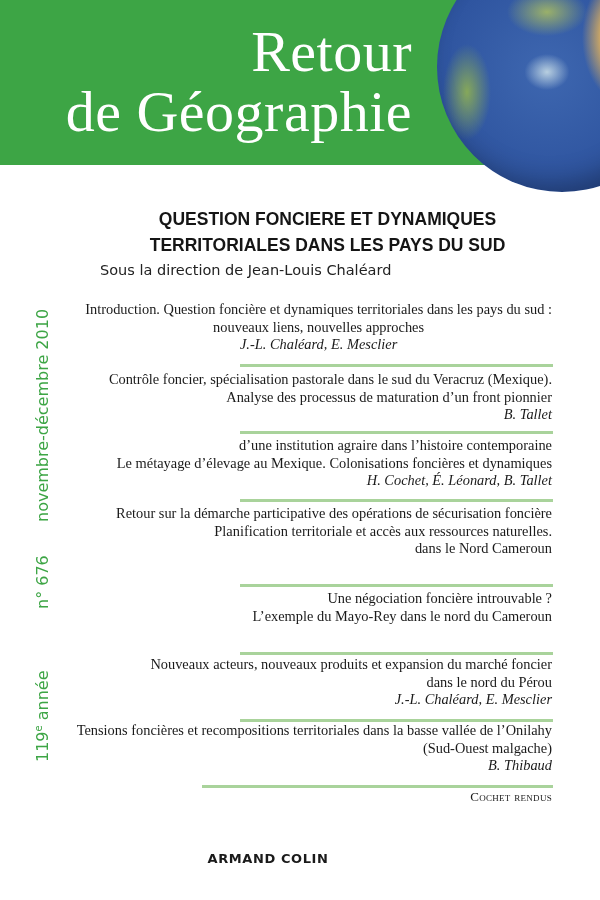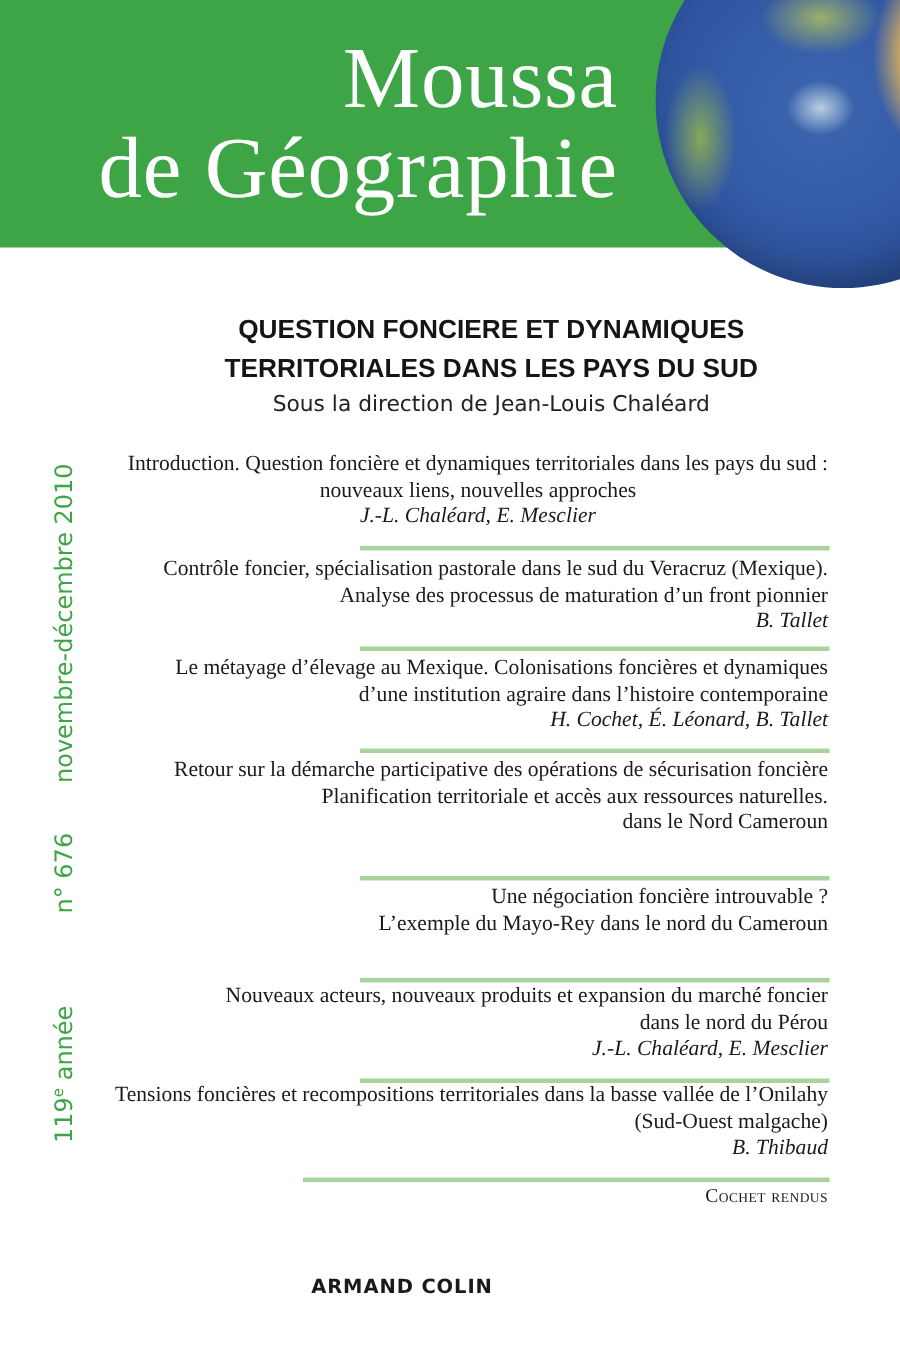--- a/index.html
+++ b/index.html
@@ -30,21 +30,21 @@
     }
     .title .l2 { display: block; }
 
     .head {
       position: absolute; left: 100px; width: 455px; text-align: center;
       font-family: Liberation Sans, sans-serif; font-weight: bold; font-size: 17.5px;
       color: #151515; line-height: 26px;
     }
     .head.h1 { top: 206px; }
     .subhead {
-      position: absolute; left: 100px; width: 455px; top: 262px; text-align: center;
+      position: absolute; left: 100px; width: 455px; top: 262px; text-align: left;
       font-family: "DejaVu Sans", sans-serif; font-size: 14.5px; color: #222;
     }
 
     .spine {
       position: absolute; color: #3da545; font-family: "DejaVu Sans", sans-serif;
       transform-origin: left top; transform: rotate(-90deg); white-space: nowrap;
       font-size: 16px;
     }
     .spine.date { left: 33px; top: 522px; }
     .spine.num { left: 33px; top: 609px; }
@@ -65,21 +65,21 @@
       position: absolute; left: 0; width: 536px; top: 851px; text-align: center;
       font-family: "DejaVu Sans", sans-serif; font-weight: bold; font-size: 13px; letter-spacing: 0.6px; color: #1a1a1a;
     }
   </style>
 </head>
 <body>
 
 <div class="banner"></div>
 <div class="globe"></div>
 <div class="title">
-  <span class="l1">Moussa</span>
+  <span class="l1">Retour</span>
   <span class="l2">de Géographie</span>
 </div>
 
 <div class="head h1">
   <div>QUESTION FONCIERE ET DYNAMIQUES</div>
   <div>TERRITORIALES DANS LES PAYS DU SUD</div>
 </div>
 <div class="subhead">Sous la direction de Jean-Louis Chaléard</div>
 
 <div class="spine date">novembre-décembre 2010</div>
@@ -94,22 +94,22 @@
 <div class="sep" style="top:364px;"></div>
 
 <div class="toc" style="top:371px;">
   <span class="line">Contrôle foncier, spécialisation pastorale dans le sud du Veracruz (Mexique).</span>
   <span class="line">Analyse des processus de maturation d’un front pionnier</span>
   <span class="author">B. Tallet</span>
 </div>
 <div class="sep" style="top:431px;"></div>
 
 <div class="toc" style="top:437px;">
+  <span class="line">d’une institution agraire dans l’histoire contemporaine</span>
   <span class="line">Le métayage d’élevage au Mexique. Colonisations foncières et dynamiques</span>
-  <span class="line">d’une institution agraire dans l’histoire contemporaine</span>
   <span class="author">H. Cochet, É. Léonard, B. Tallet</span>
 </div>
 <div class="sep" style="top:499px;"></div>
 
 <div class="toc" style="top:505px;">
   <span class="line">Retour sur la démarche participative des opérations de sécurisation foncière</span>
   <span class="line">Planification territoriale et accès aux ressources naturelles.</span>
   <span class="line">dans le Nord Cameroun</span>
 </div>
 <div class="sep" style="top:584px;"></div>

